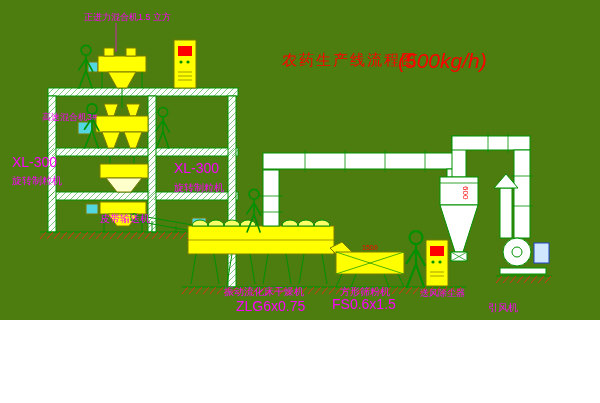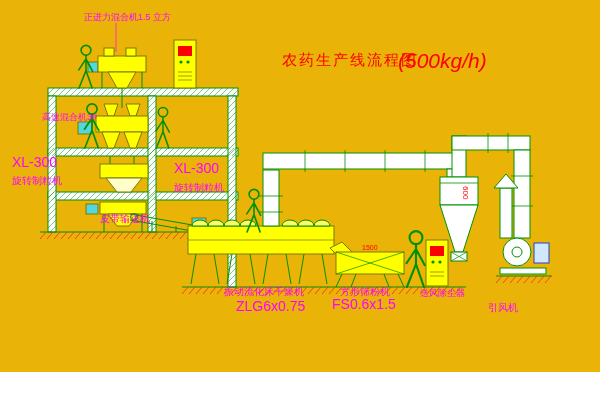--- a/index.html
+++ b/index.html
@@ -1,16 +1,16 @@
 <!DOCTYPE html>
 <html><head>
 <meta charset="utf-8">
 <style>
   html,body{margin:0;padding:0;background:#ffffff;}
-  .stage{position:relative;width:600px;height:372px;background:#eab308;overflow:hidden;
+  .stage{position:relative;width:600px;height:320px;background:#4d7c0f;overflow:hidden;
          font-family:"Liberation Sans",sans-serif;}
   svg{display:block;}
   svg text{font-family:"Liberation Sans",sans-serif;}
   .t-mag{fill:#ff00ff;}
   .t-red{fill:#ff0000;}
   .machine{stroke:#7a7a00;stroke-width:1;}
 </style>
 </head>
 <body>
 

